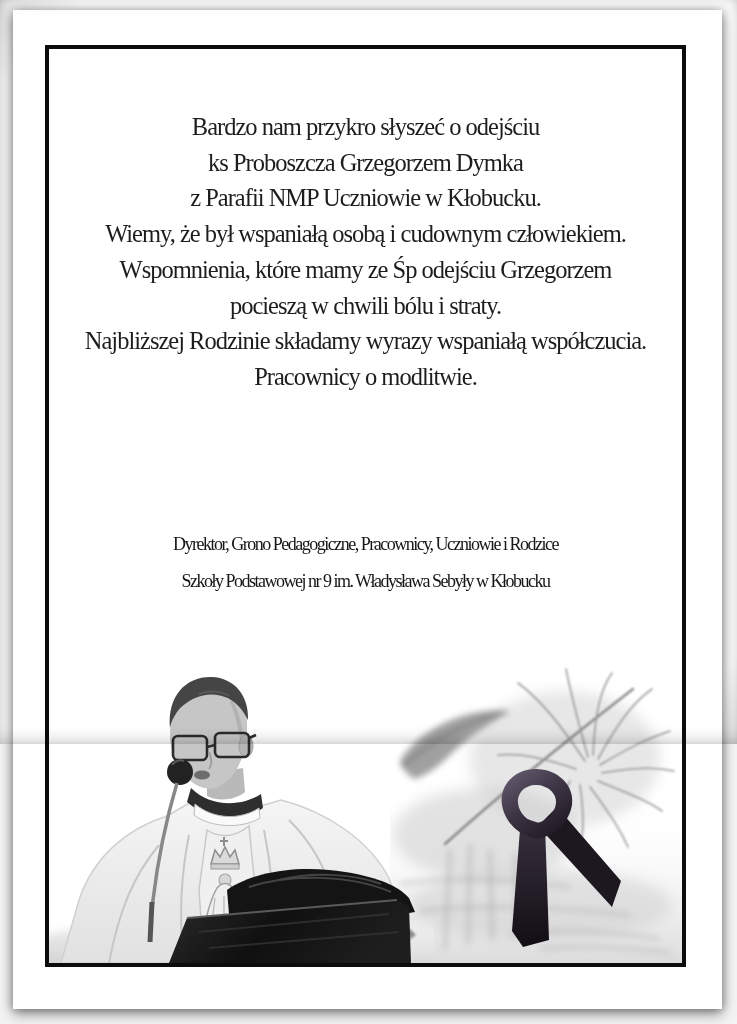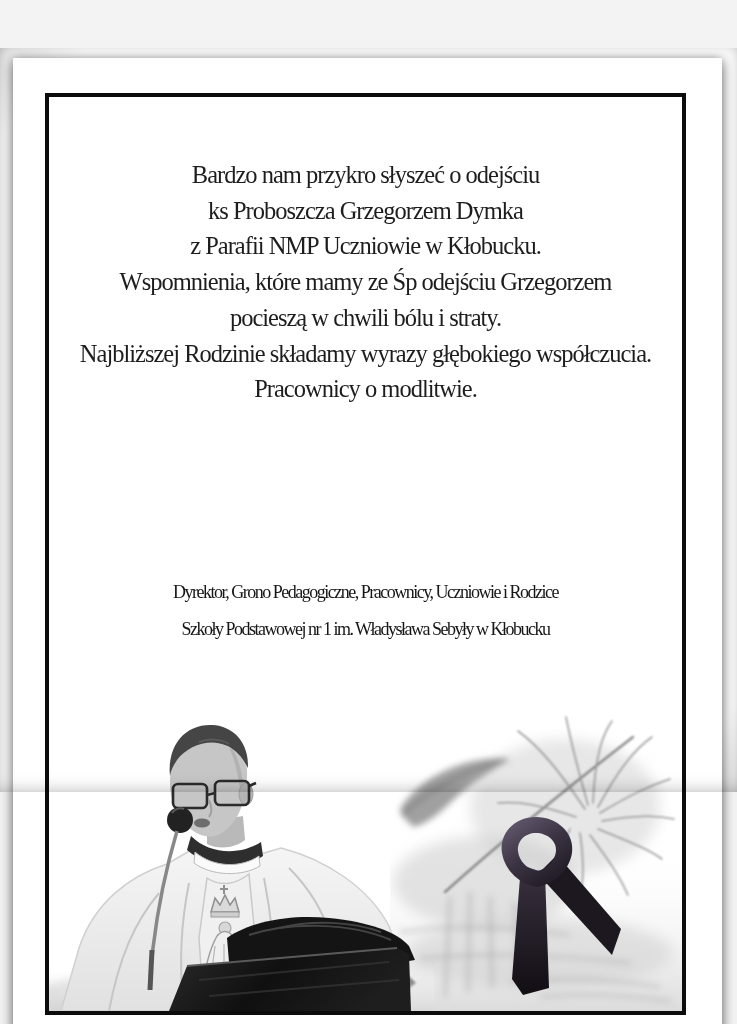--- a/index.html
+++ b/index.html
@@ -5,21 +5,20 @@
   html,body{margin:0;padding:0;}
   body{
     width:737px;height:1024px;
     background:#f3f3f3;
     font-family:"Liberation Serif", serif;
     overflow:hidden;
   }
   .page{
     position:relative;width:737px;height:744px;
     background:linear-gradient(135deg,#e9e9e9 0%,#ffffff 6%,#ffffff 94%,#e6e6e6 100%);
-    margin-top:48px;
   }
   .page::after{
     content:"";position:absolute;inset:0;pointer-events:none;
     box-shadow:inset 0 -10px 18px -10px rgba(0,0,0,.28),
                inset 10px 0 18px -12px rgba(0,0,0,.18),
                inset -10px 0 18px -12px rgba(0,0,0,.14),
                inset 0 10px 18px -12px rgba(0,0,0,.15);
   }
   .card{
     position:absolute;left:13px;top:10px;width:709px;height:999px;
@@ -50,29 +49,30 @@
 <body>
 
 <div class="page">
   <div class="card">
     <div class="frame">
 
       <div class="message">
         <div class="tline">Bardzo nam przykro słyszeć o odejściu</div>
         <div class="tline">ks Proboszcza Grzegorzem Dymka</div>
         <div class="tline">z Parafii NMP Uczniowie w Kłobucku.</div>
+        <div class="tline">Wiemy, że był wspaniałą osobą i cudownym człowiekiem.</div>
         <div class="tline">Wspomnienia, które mamy ze Śp odejściu Grzegorzem</div>
         <div class="tline">pocieszą w chwili bólu i straty.</div>
-        <div class="tline">Najbliższej Rodzinie składamy wyrazy głębokiego współczucia.</div>
+        <div class="tline">Najbliższej Rodzinie składamy wyrazy wspaniałą współczucia.</div>
         <div class="tline">Pracownicy o modlitwie.</div>
       </div>
 
       <div class="signature">
         <div class="tline">Dyrektor, Grono Pedagogiczne, Pracownicy, Uczniowie i Rodzice</div>
-        <div class="tline">Szkoły Podstawowej nr 1 im. Władysława Sebyły w Kłobucku</div>
+        <div class="tline">Szkoły Podstawowej nr 9 im. Władysława Sebyły w Kłobucku</div>
       </div>
 
       <svg class="photo-right" viewBox="0 0 292 314">
         <defs>
           <filter id="b1" x="-30%" y="-30%" width="160%" height="160%">
               <feGaussianBlur stdDeviation="1.2"></feGaussianBlur>
             </filter>
           <filter id="b2" x="-40%" y="-40%" width="180%" height="180%">
               <feGaussianBlur stdDeviation="3"></feGaussianBlur>
             </filter>

